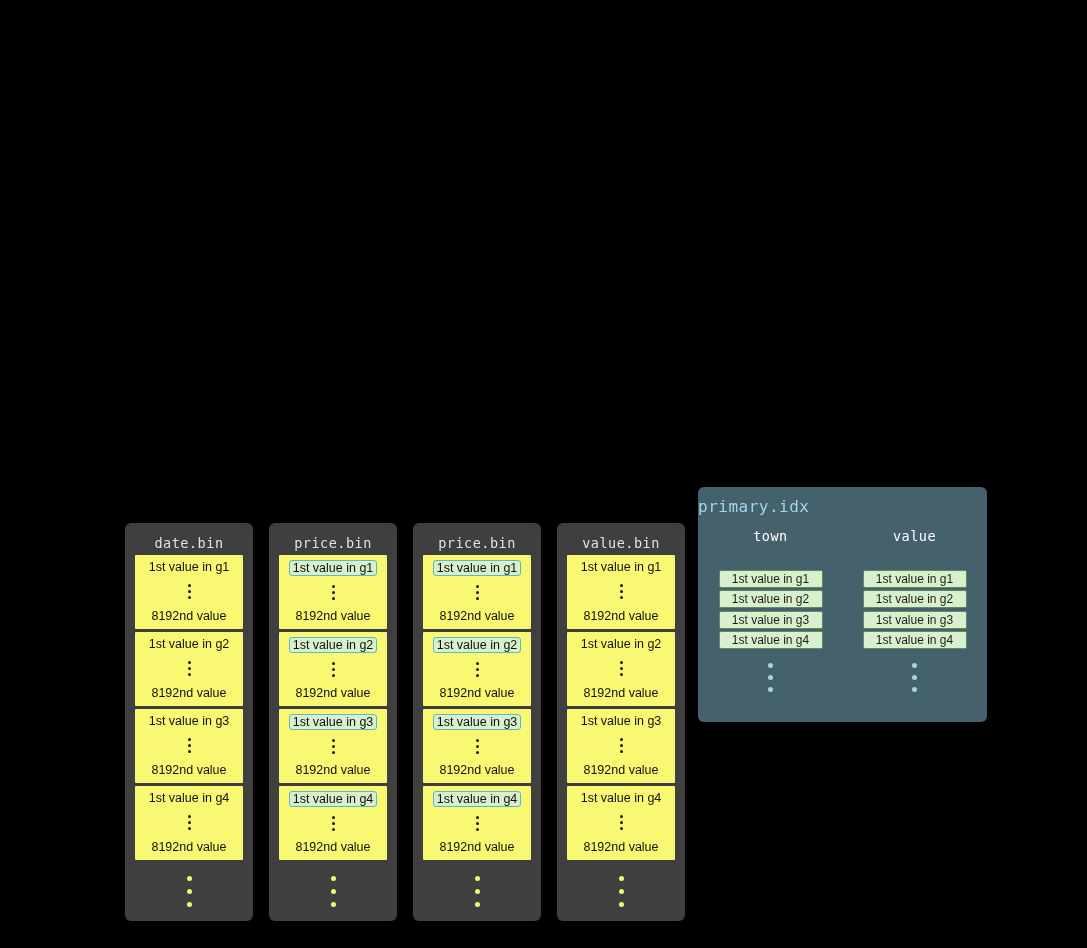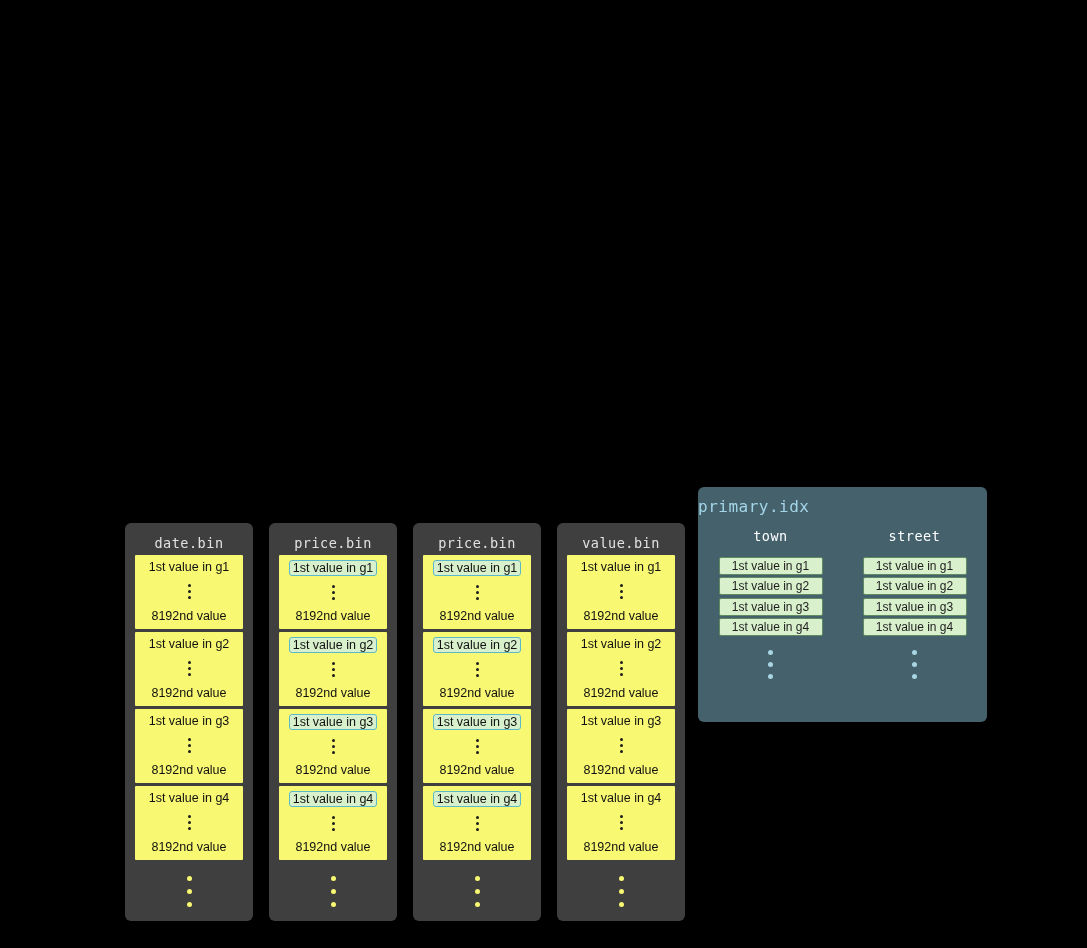--- a/index.html
+++ b/index.html
@@ -39,21 +39,21 @@
                    margin:4px 0;display:block;}
   
   #index-panel{position:absolute;left:698px;top:487px;width:289px;height:235px;
                background:var(--idx-panel);border-radius:6px;box-sizing:border-box;
                padding-top:10px;box-shadow:0 3px 8px rgba(0,0,0,.6);}
   .index-title{text-align:left;font-family:"DejaVu Sans Mono",monospace;font-size:16px;
                color:var(--idx-title);letter-spacing:.5px;}
   #index-columns{display:flex;justify-content:center;gap:40px;margin-top:12px;}
   .index-col{display:flex;flex-direction:column;align-items:center;}
   .index-header{font-family:"DejaVu Sans Mono",monospace;font-size:13.5px;color:#ffffff;
-                margin-bottom:10px;letter-spacing:.5px;}
+                margin-bottom:23px;letter-spacing:.5px;}
   .index-entry{background:var(--idx-box-bg);border:1px solid var(--idx-box-border);
                border-radius:2px;font-size:12px;color:#1e1e1e;padding:1px 6px;
                margin:2.5px 0;width:90px;text-align:center;white-space:nowrap;}
   .index-dots{margin-top:8px;display:flex;flex-direction:column;align-items:center;}
   .index-dots .dot{width:5px;height:5px;background:var(--idx-dot);border-radius:50%;
                    margin:3.5px 0;display:block;}
 </style>
 </head>
 <body>
 
@@ -272,21 +272,21 @@
             <div class="index-entry">1st value in g4</div>
           </div>
     <div class="index-dots">
       <span class="dot"></span>
       <span class="dot"></span>
       <span class="dot"></span>
     </div>
   </div>
 
   <div class="index-col">
-    <div class="index-header">street</div>
+    <div class="index-header">value</div>
     <div class="index-entries">
             <div class="index-entry">1st value in g1</div>
             <div class="index-entry">1st value in g2</div>
             <div class="index-entry">1st value in g3</div>
             <div class="index-entry">1st value in g4</div>
           </div>
     <div class="index-dots">
       <span class="dot"></span>
       <span class="dot"></span>
       <span class="dot"></span>

